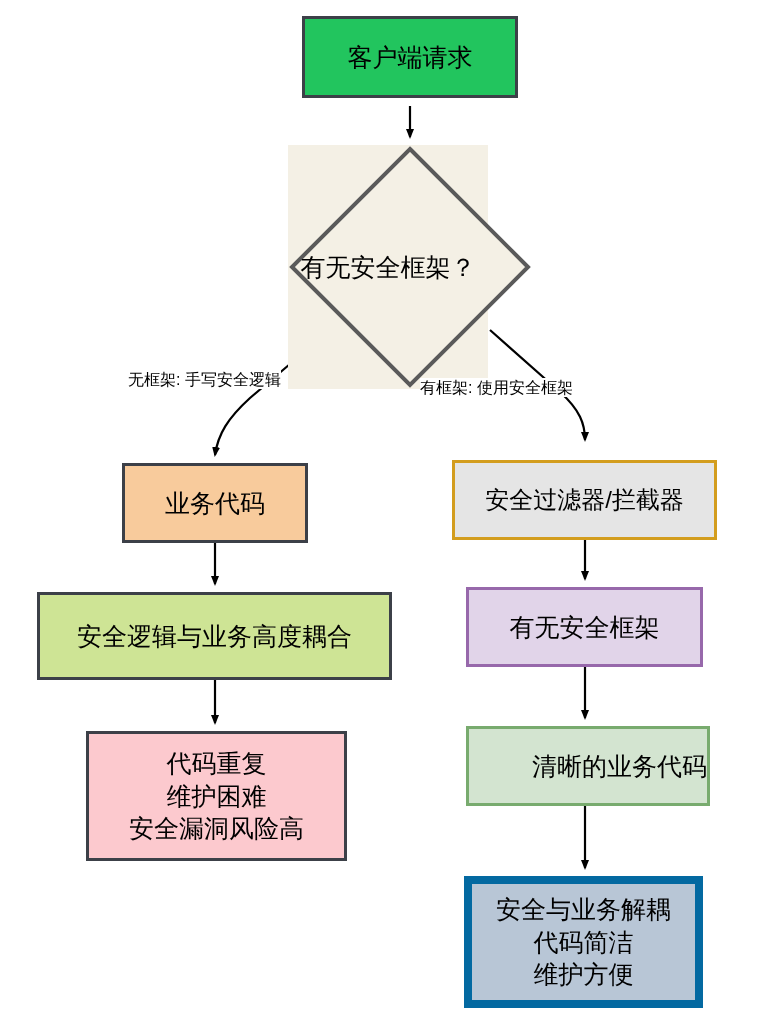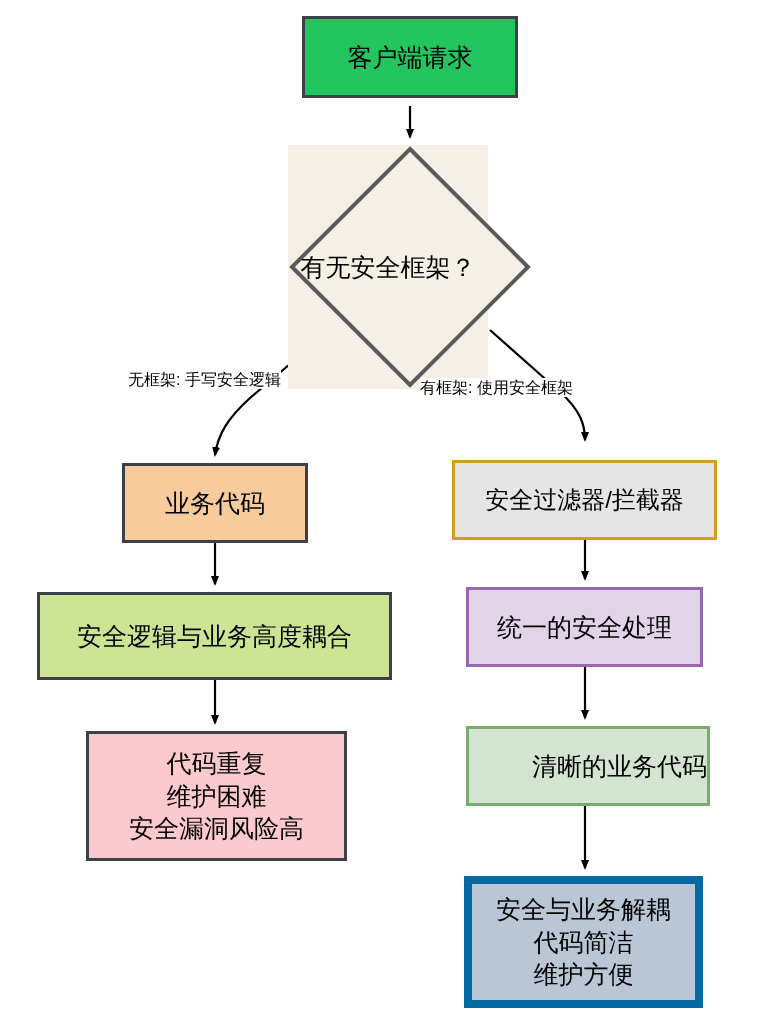--- a/index.html
+++ b/index.html
@@ -176,21 +176,21 @@
     <span class="node-label">代码重复
 维护困难
 安全漏洞风险高</span>
   </div>
 
   <div class="node n-filter">
     <span class="node-label">安全过滤器/拦截器</span>
   </div>
 
   <div class="node n-unified">
-    <span class="node-label">统一的安全处理</span>
+    <span class="node-label">有无安全框架</span>
   </div>
 
   <div class="node n-clean">
     <span class="node-label">清晰的业务代码</span>
   </div>
 
   <div class="node n-benefits">
     <span class="node-label">安全与业务解耦
 代码简洁
 维护方便</span>

